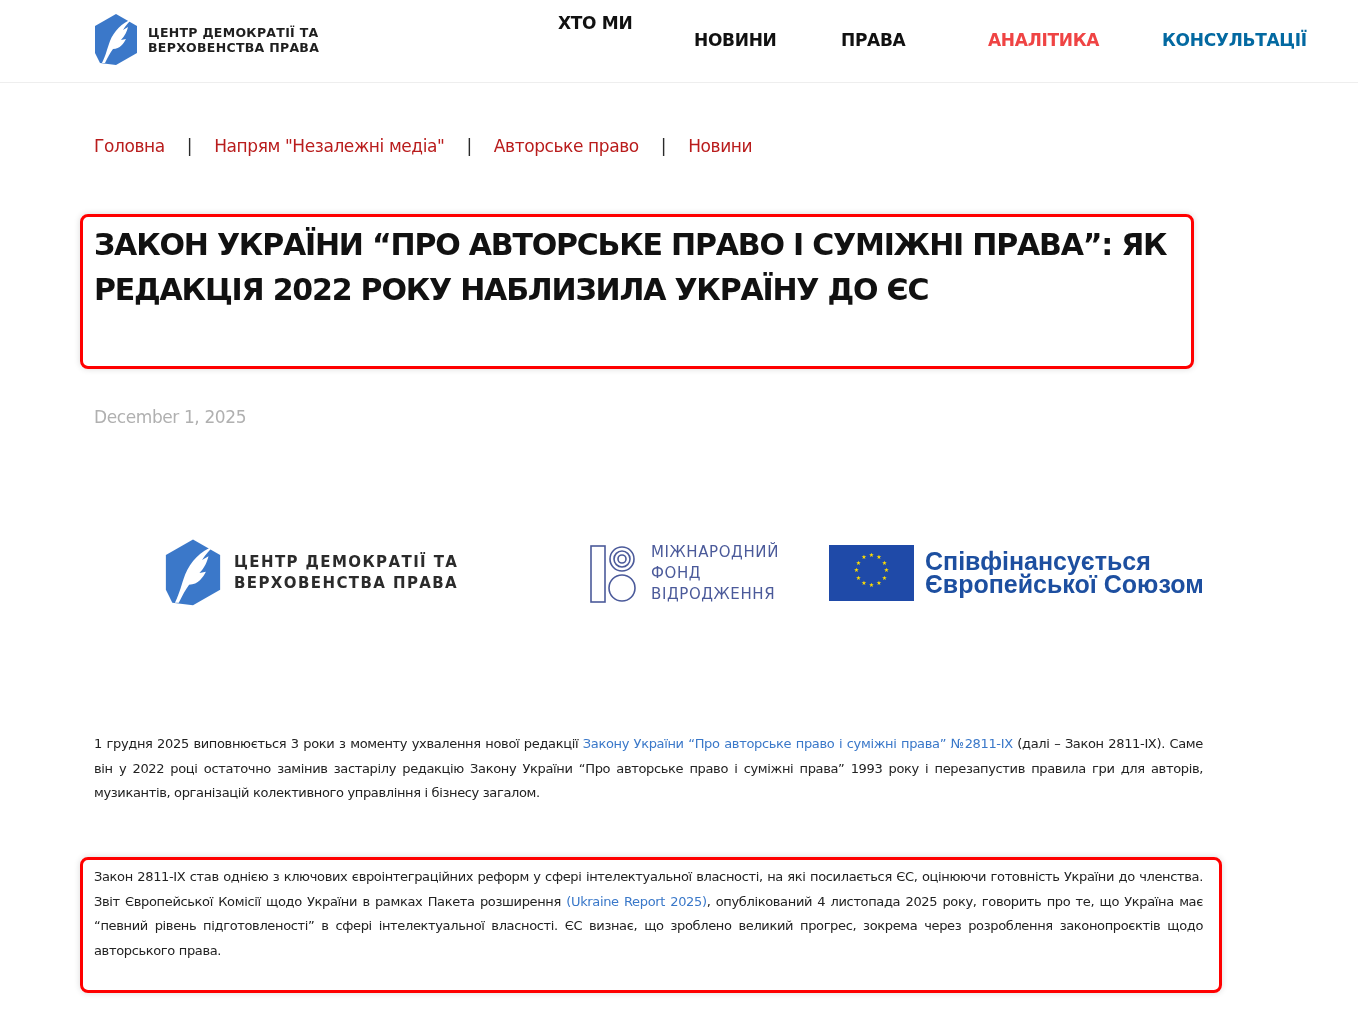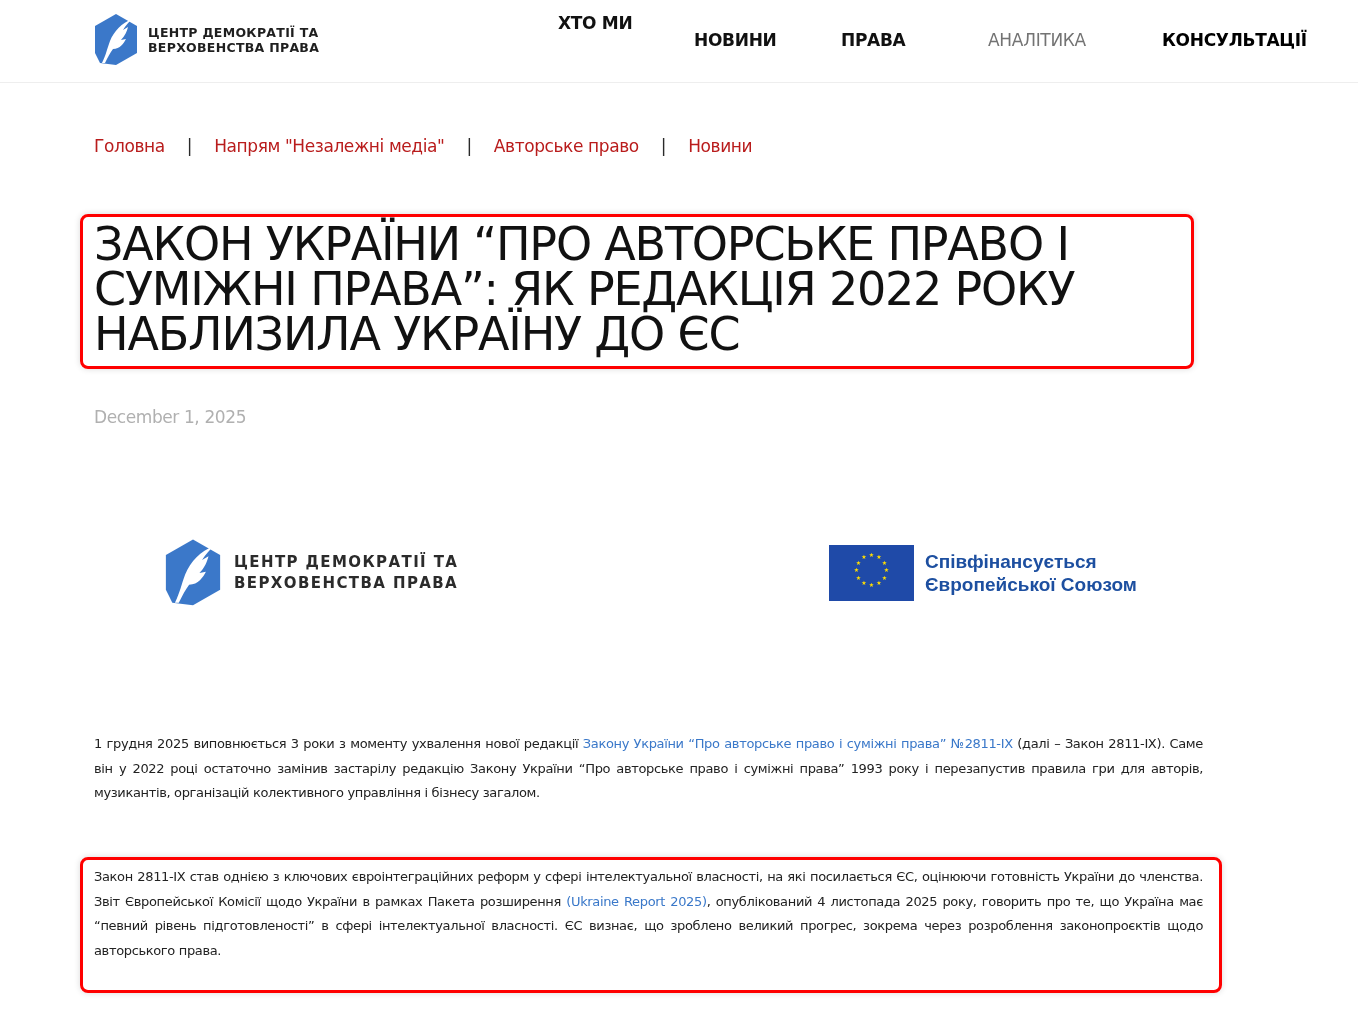--- a/index.html
+++ b/index.html
@@ -55,22 +55,22 @@
       width: 1114px; height: 155px;
       border: 3px solid #ff0000;
       border-radius: 8px;
       box-shadow: 0 0 6px rgba(0,0,0,0.15);
     }
     .title {
       position: absolute;
       left: 94px; top: 222px;
       width: 1100px;
       font-family: "DejaVu Sans", sans-serif;
-      font-weight: normal;
-      font-size: 46px;
+      font-weight: bold;
+      font-size: 30px;
       line-height: 45px;
       color: #111;
       letter-spacing: -1.2px;
     }
     .date {
       position: absolute;
       left: 94px; top: 407px;
       font-size: 17px;
       color: #b0b0b0;
       font-family: "DejaVu Sans", sans-serif;
@@ -115,21 +115,21 @@
     .p-eu {
       position: absolute;
       left: 829px; top: 15px;
       display: flex; align-items: center;
     }
     .p-eu .flag { width: 85px; height: 56px; }
     .p-eu .txt {
       margin-left: 11px;
       font-family: "Liberation Sans", sans-serif;
       font-weight: bold;
-      font-size: 19px;
+      font-size: 25px;
       line-height: 23px;
       color: #1d4fa0;
       display: flex; flex-direction: column;
     }
     .para {
       position: absolute;
       left: 94px;
       width: 1109px;
       font-family: "DejaVu Sans", sans-serif;
       font-size: 13px;
@@ -161,22 +161,22 @@
     </svg>
     <span class="logo-text">
       <span>ЦЕНТР ДЕМОКРАТІЇ ТА</span>
       <span>ВЕРХОВЕНСТВА ПРАВА</span>
     </span>
   </a>
 
   <a style="position:absolute;left:558px;top:13px;font-size:17px;font-weight:600;color:#111;text-decoration:none;letter-spacing:-0.3px;">ХТО МИ</a>
   <a style="position:absolute;left:694px;top:30px;font-size:17px;font-weight:600;color:#111;text-decoration:none;letter-spacing:-0.3px;">НОВИНИ</a>
   <a style="position:absolute;left:841px;top:30px;font-size:17px;font-weight:600;color:#111;text-decoration:none;letter-spacing:-0.3px;">ПРАВА</a>
-  <a style="position:absolute;left:988px;top:30px;font-size:17px;font-weight:400;color:#737373;text-decoration:none;letter-spacing:-0.3px;">АНАЛІТИКА</a>
-  <a style="position:absolute;left:1162px;top:30px;font-size:17px;font-weight:600;color:#000000;text-decoration:none;letter-spacing:-0.3px;">КОНСУЛЬТАЦІЇ</a>
+  <a style="position:absolute;left:988px;top:30px;font-size:17px;font-weight:700;color:#ef4444;text-decoration:none;letter-spacing:-0.3px;">АНАЛІТИКА</a>
+  <a style="position:absolute;left:1162px;top:30px;font-size:17px;font-weight:600;color:#0369a1;text-decoration:none;letter-spacing:-0.3px;">КОНСУЛЬТАЦІЇ</a>
 </div>
 
 <nav class="breadcrumb">
   <a>Головна</a>
   <span class="sep">|</span>
   <a>Напрям "Незалежні медіа"</a>
   <span class="sep">|</span>
   <a>Авторське право</a>
   <span class="sep">|</span>
   <a>Новини</a>
@@ -192,20 +192,34 @@
     <svg class="mark" viewBox="0 0 48 54">
       <path d="M24 1 L45 13 L45 40 L24 52 L8 50 L3 40 L3 13 Z" fill="#3b78c9"></path>
       <path d="M40 6 C30 10 22 18 18 28 C15 36 14 42 10 50 L13 50 C16 44 18 40 21 36 C28 36 32 30 34 26 L29 27 C33 23 35 18 36 14 L31 17 C34 12 37 9 40 6 Z" fill="#ffffff"></path>
     </svg>
     <span class="txt">
       <span>ЦЕНТР ДЕМОКРАТІЇ ТА</span>
       <span>ВЕРХОВЕНСТВА ПРАВА</span>
     </span>
   </div>
 
+  <div class="p-irf">
+    <svg class="mark" viewBox="0 0 48 60">
+      <rect x="2" y="2" width="14" height="56" fill="none" stroke="#4b5a9a" stroke-width="1.6"></rect>
+      <circle cx="33" cy="15" r="12" fill="none" stroke="#4b5a9a" stroke-width="1.6"></circle>
+      <circle cx="33" cy="15" r="8" fill="none" stroke="#4b5a9a" stroke-width="1.6"></circle>
+      <circle cx="33" cy="15" r="4" fill="none" stroke="#4b5a9a" stroke-width="1.6"></circle>
+      <circle cx="33" cy="44" r="13" fill="none" stroke="#4b5a9a" stroke-width="1.6"></circle>
+    </svg>
+    <span class="txt">
+      <span>МІЖНАРОДНИЙ</span>
+      <span>ФОНД</span>
+      <span>ВІДРОДЖЕННЯ</span>
+    </span>
+  </div>
 
   <div class="p-eu">
     <svg class="flag" viewBox="0 0 85 56">
       <rect width="85" height="56" fill="#1f4aa8"></rect>
       <g fill="#ffdd00" font-size="6" text-anchor="middle" font-family="DejaVu Sans, sans-serif">
         <text x="42.5" y="12">★</text>
         <text x="50" y="14">★</text>
         <text x="55.5" y="19.5">★</text>
         <text x="57.5" y="27">★</text>
         <text x="55.5" y="34.5">★</text>

